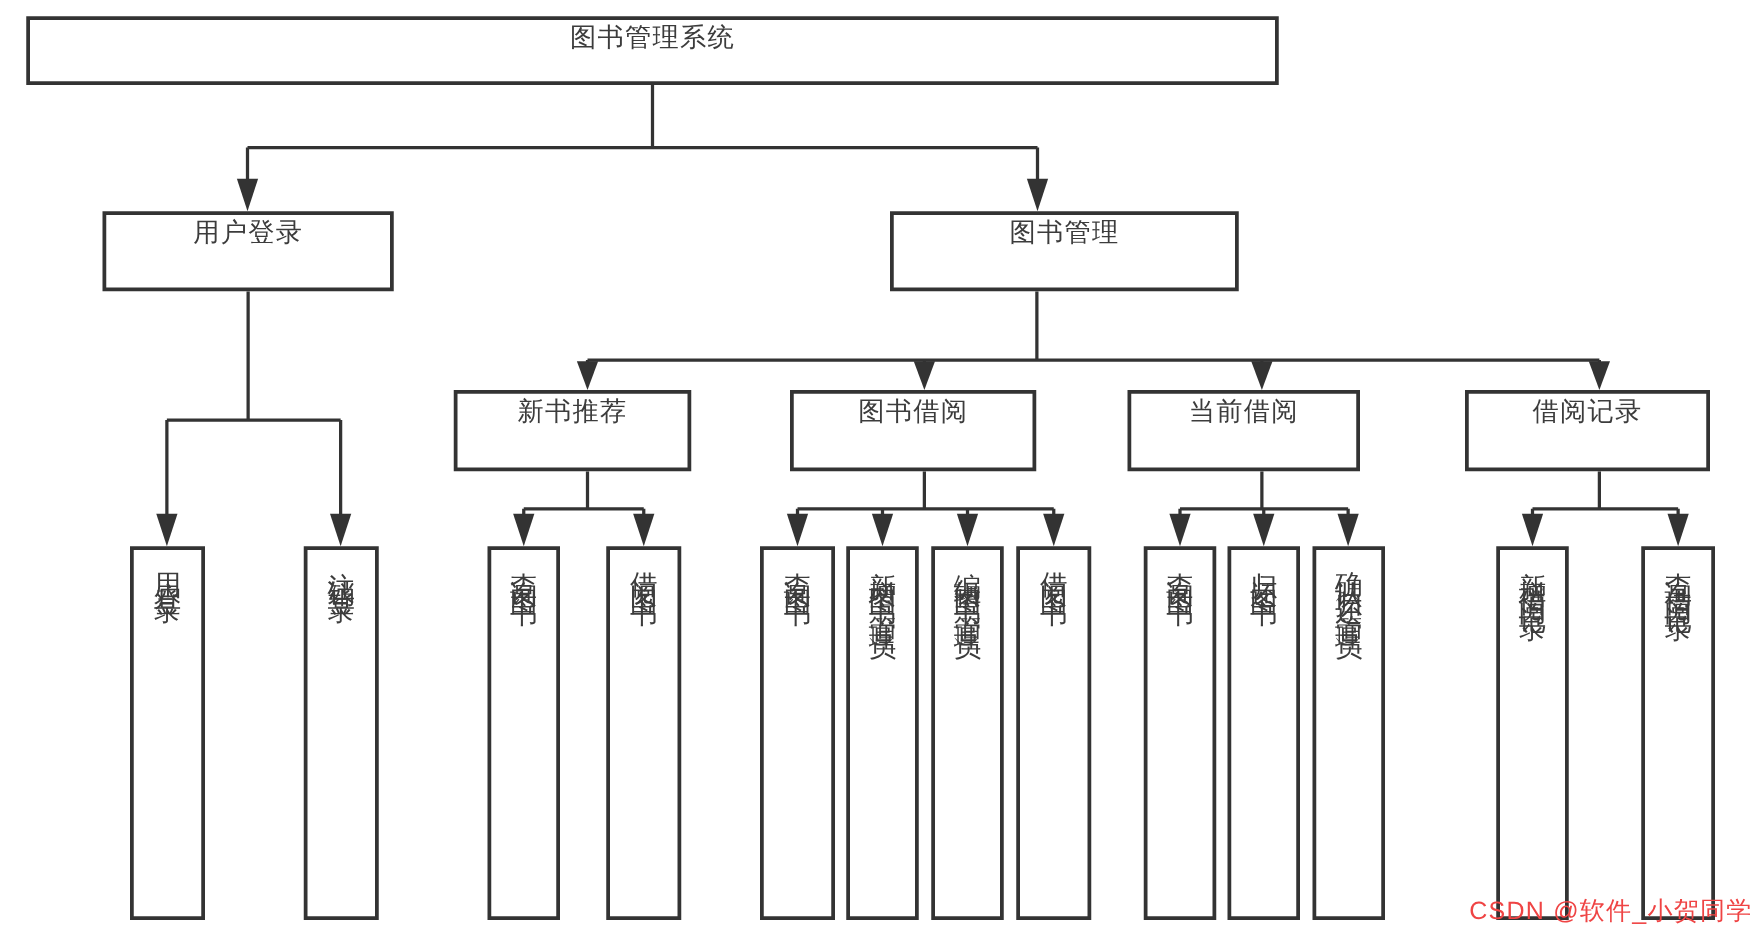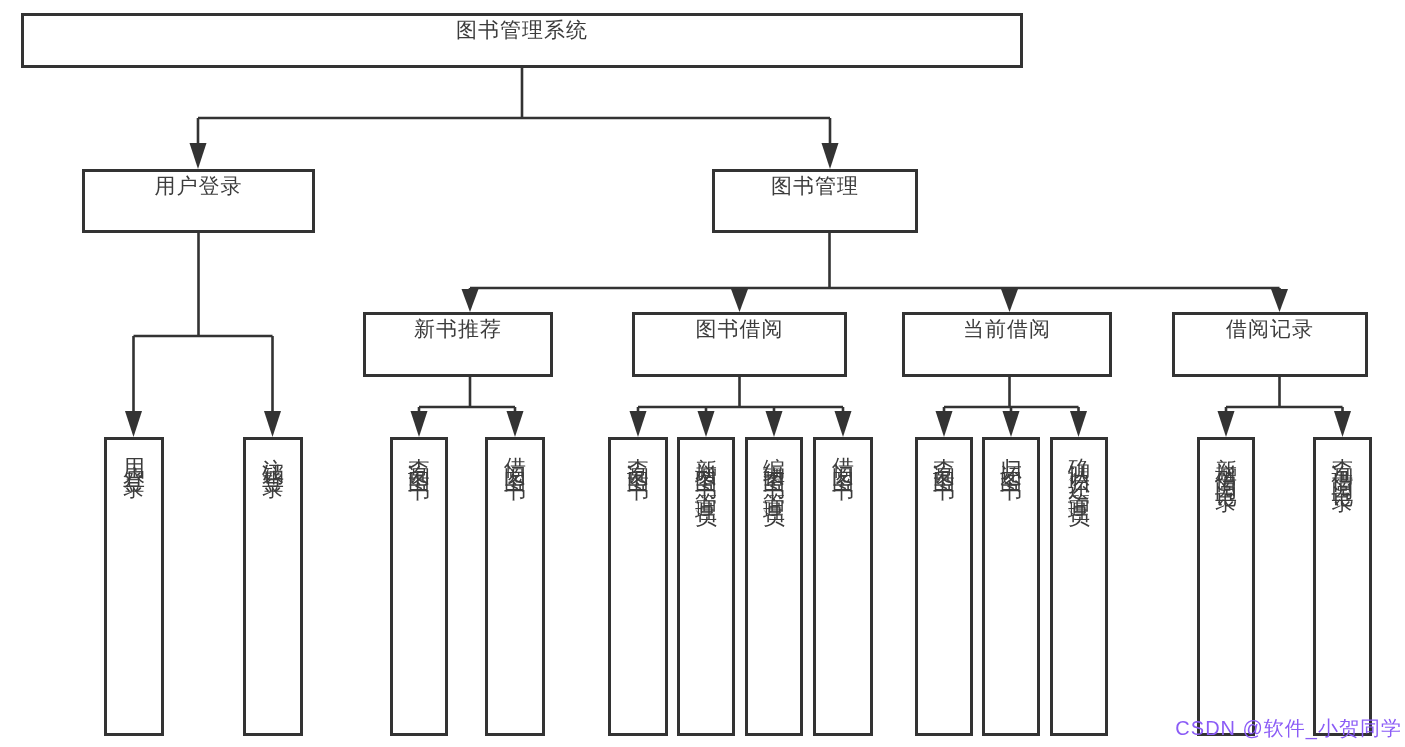--- a/index.html
+++ b/index.html
@@ -42,21 +42,21 @@
     text-orientation: mixed;
     font-size: 22px;
     letter-spacing: 7px;
     line-height: 1;
   }
   .watermark {
     position: absolute;
     right: 3px;
     bottom: 5px;
     font-size: 20px;
-    color: #8b5cf6;
+    color: #ef4444;
     letter-spacing: 1px;
     white-space: nowrap;
   }
 </style>
 </head>
 <body>
 
 <div class="canvas">
 
   <svg class="connectors" viewBox="0 0 1405 747" xmlns="http://www.w3.org/2000/svg">
@@ -102,31 +102,31 @@
     </g>
   </svg>
 
   <div class="box h" style="left:21px; top:13px; width:1002px; height:55px">
     <span class="lbl">图书管理系统</span>
   </div>
 
   <div class="box h" style="left:82px; top:169px; width:233px; height:64px">
     <span class="lbl">用户登录</span>
   </div>
-  <div class="box h" style="left:712px; top:169px; width:206px; height:64px">
+  <div class="box h" style="left:712px; top:169px; width:279px; height:64px">
     <span class="lbl">图书管理</span>
   </div>
 
   <div class="box h" style="left:363px; top:312px; width:190px; height:65px">
     <span class="lbl">新书推荐</span>
   </div>
-  <div class="box h" style="left:632px; top:312px; width:215px; height:65px">
+  <div class="box h" style="left:632px; top:312px; width:197px; height:65px">
     <span class="lbl">图书借阅</span>
   </div>
-  <div class="box h" style="left:902px; top:312px; width:210px; height:65px">
+  <div class="box h" style="left:902px; top:312px; width:186px; height:65px">
     <span class="lbl">当前借阅</span>
   </div>
   <div class="box h" style="left:1172px; top:312px; width:196px; height:65px">
     <span class="lbl">借阅记录</span>
   </div>
 
   <div class="box v" style="left:104px; top:437px; width:60px; height:299px">
     <span class="lbl">用户登录</span>
   </div>
   <div class="box v" style="left:243px; top:437px; width:60px; height:299px">

